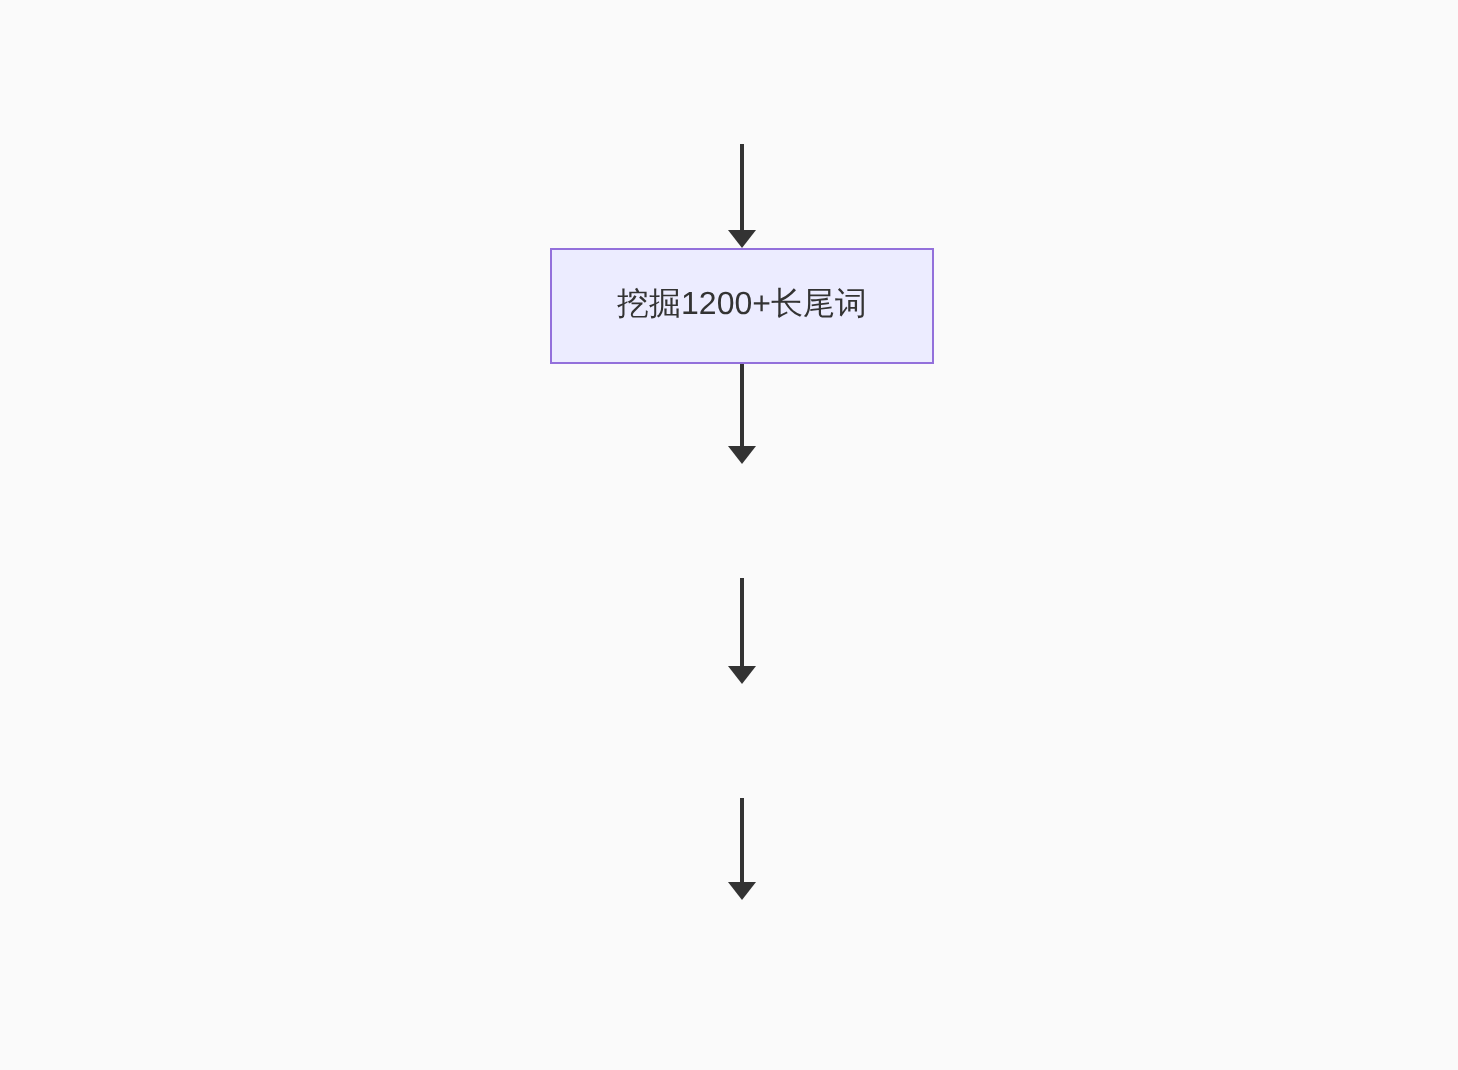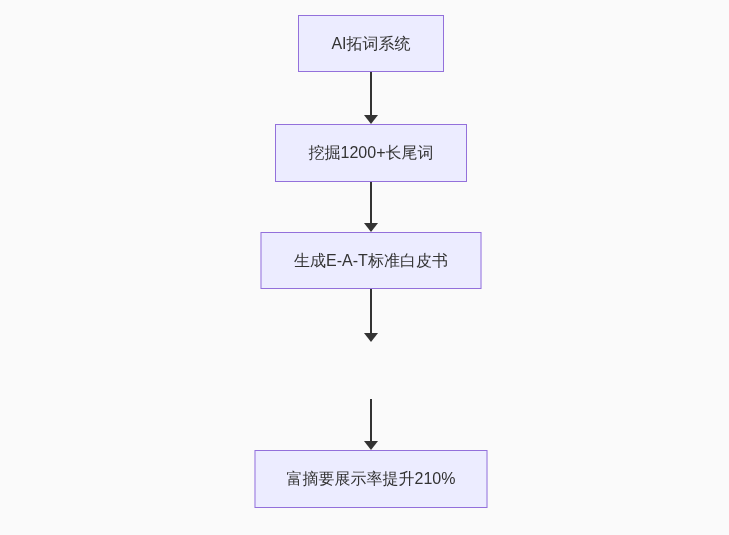--- a/index.html
+++ b/index.html
@@ -60,50 +60,41 @@
     border-left: 7px solid transparent;
     border-right: 7px solid transparent;
     border-top: 9px solid #333333;
   }
 </style>
 </head>
 <body>
 
 <div class="canvas">
 
-  <div class="flow-node n1">
-    <span>AI拓词系统</span>
-  </div>
 
   <div class="flow-arrow a1">
     <div class="arrow-line"></div>
     <div class="arrowhead-icon"></div>
   </div>
 
   <div class="flow-node n2">
     <span>挖掘1200+长尾词</span>
   </div>
 
   <div class="flow-arrow a2">
     <div class="arrow-line"></div>
     <div class="arrowhead-icon"></div>
   </div>
 
-  <div class="flow-node n3">
-    <span>生成E-A-T标准白皮书</span>
-  </div>
 
   <div class="flow-arrow a3">
     <div class="arrow-line"></div>
     <div class="arrowhead-icon"></div>
   </div>
 
 
   <div class="flow-arrow a4">
     <div class="arrow-line"></div>
     <div class="arrowhead-icon"></div>
   </div>
 
-  <div class="flow-node n5">
-    <span>富摘要展示率提升210%</span>
-  </div>
 
 </div>
 
 </body></html>

